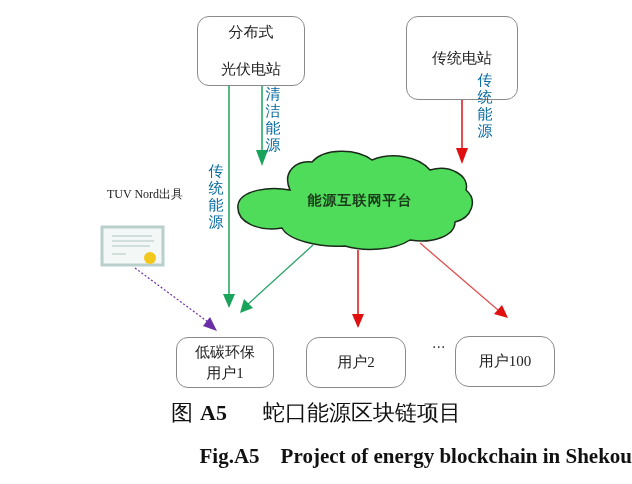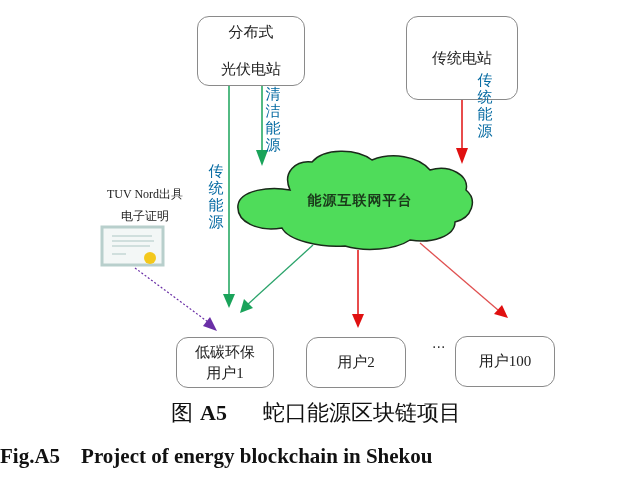--- a/index.html
+++ b/index.html
@@ -12,21 +12,21 @@
             word-break:break-all; color:#0369a1; }
   svg.arrows { position:absolute; left:0; top:0; }
   .cloud-label { position:absolute; left:290px; top:192px; width:140px; text-align:center;
                  font-size:14px; font-weight:bold; letter-spacing:1px; color:#1a3a1a; }
   .cert-label { position:absolute; left:84px; top:183px; width:122px; text-align:center;
                 font-family:"Liberation Serif", serif; font-size:12px; line-height:22px; color:#222; }
   .ellipsis { position:absolute; left:432px; top:339px; font-size:14px; color:#333; }
   .caption-cn { position:absolute; left:0; width:632px; top:398px; text-align:center;
                 font-size:22px; color:#111; }
   .caption-cn .fig { font-family:"Liberation Serif", serif; font-weight:bold; }
-  .caption-en { position:absolute; left:0; width:632px; top:444px; text-align:left;
+  .caption-en { position:absolute; left:0; width:632px; top:444px; text-align:right;
                 font-family:"Liberation Serif", serif; font-weight:bold; font-size:21px; color:#111; }
   .num { font-family:"Liberation Serif", serif; }
 </style>
 </head>
 <body>
 
 <svg class="arrows" width="632" height="484">
   <defs>
     <marker id="mg" markerWidth="10" markerHeight="10" refX="5" refY="9" orient="auto" markerUnits="userSpaceOnUse">
       <path d="M0,0 L10,0 L5,10 Z" fill="#1aa35a" transform="rotate(0)"></path>
@@ -94,35 +94,34 @@
 </div>
 
 <div class="vlabel" style="left:265px; top:86px;">清洁能源</div>
 <div class="vlabel" style="left:477px; top:72px;">传统能源</div>
 <div class="vlabel" style="left:208px; top:163px;">传统能源</div>
 
 <div class="cloud-label">能源互联网平台</div>
 
 <div class="cert-label">
   <div>TUV Nord出具</div>
-  <div>电子证明</div>
 </div>
 
 <div class="box" style="left:176px; top:337px; width:98px; height:51px;">
   <span>低碳环保</span>
   <span class="num">用户1</span>
 </div>
 
-<div class="box" style="left:306px; top:337px; width:100px; height:51px;">
+<div class="box" style="left:306px; top:337px; width:100px; height:51px;border-radius:13px;">
   <span class="num">用户2</span>
 </div>
 
 <div class="ellipsis">···</div>
 
-<div class="box" style="left:455px; top:336px; width:100px; height:51px;">
+<div class="box" style="left:455px; top:336px; width:100px; height:51px;border-radius:14px;">
   <span class="num">用户100</span>
 </div>
 
 <div class="caption-cn">
   <span>图</span>
   <span class="fig">A5</span>
   <span style="display:inline-block;width:22px;"></span>
   <span>蛇口能源区块链项目</span>
 </div>
 

